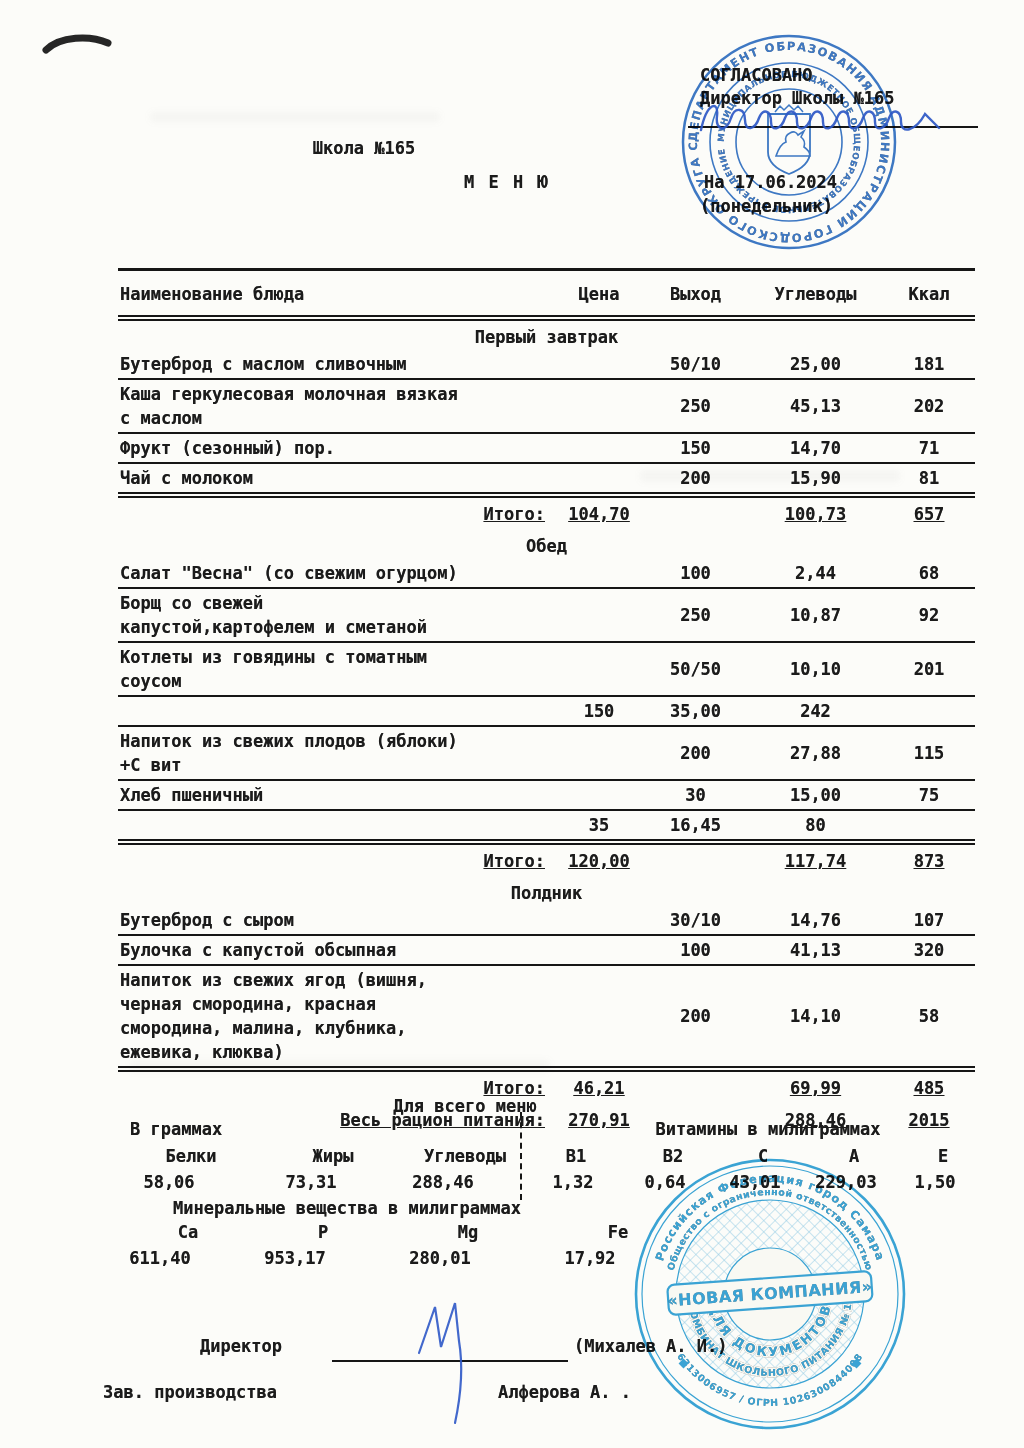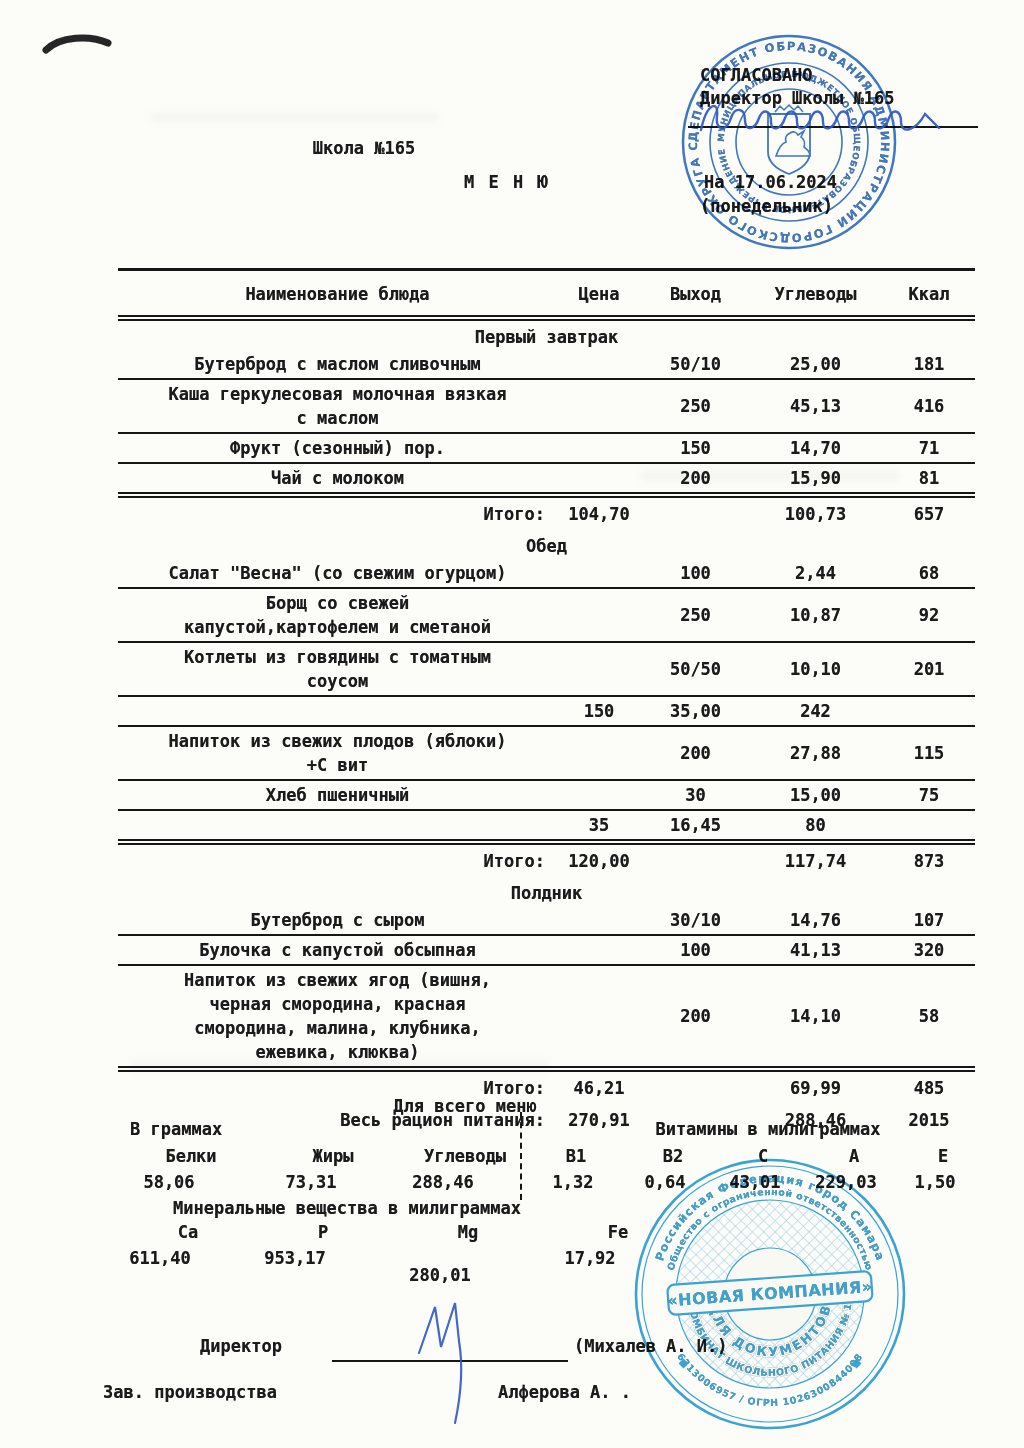--- a/index.html
+++ b/index.html
@@ -23,24 +23,24 @@
   .approval{left:700px;top:64px;line-height:23px;}
   .sig-line-top{left:688px;top:126px;width:290px;height:2px;background:#161616;}
   .date-line{left:704px;top:172px;}
   .weekday-line{left:700px;top:196px;}
 
   
   .menu-table{left:118px;top:268px;width:857px;border-top:3px solid #161616;}
   .thead,.trow{display:grid;grid-template-columns:437px 88px 105px 135px 92px;align-items:center;}
   .thead{padding:11px 0 9px;border-bottom:6px double #161616;}
   .thead .c,.trow .c{text-align:center;}
-  .thead .name,.trow .name{text-align:center;padding-left:2px;white-space:pre-line;line-height:24px;}
+  .thead .name,.trow .name{text-align:left;padding-left:2px;white-space:pre-line;line-height:24px;}
   .trow{padding:2px 0;border-bottom:2px solid #161616;min-height:24px;}
   .trow.dbl{border-bottom:6px double #161616;}
-  .trow.total{border-bottom:none;padding:4px 0;}
+  .trow.total{border-bottom:none;padding:4px 0;text-decoration:underline;}
   .trow.total .name{text-align:right;padding-right:10px;}
   .sec-title{text-align:center;padding:6px 0 3px;}
 
   
   .nutrition{left:118px;top:1092px;width:880px;height:185px;}
   .nut{position:absolute;white-space:nowrap;}
   .nut.cell{text-align:center;}
   .dash-div{position:absolute;left:402px;top:20px;height:88px;border-left:2px dashed #161616;}
 
   
@@ -121,21 +121,21 @@
           <div class="c">50/10</div>
           <div class="c">25,00</div>
           <div class="c">181</div>
         </div>
         <div class="trow">
           <div class="c name">Каша геркулесовая молочная вязкая
 с маслом</div>
           <div class="c"></div>
           <div class="c">250</div>
           <div class="c">45,13</div>
-          <div class="c">416</div>
+          <div class="c">202</div>
         </div>
         <div class="trow">
           <div class="c name">Фрукт (сезонный) пор.</div>
           <div class="c"></div>
           <div class="c">150</div>
           <div class="c">14,70</div>
           <div class="c">71</div>
         </div>
         <div class="trow dbl">
           <div class="c name">Чай с молоком</div>
@@ -276,21 +276,21 @@
         <div class="nut cell" style="left: 779px; top: 54px; width: 92px;">E</div>
         <div class="nut cell" style="left: 771px; top: 80px; width: 92px;">1,50</div>
       </div>
     <div class="nut" style="left:55px;top:106px;">Минеральные вещества в милиграммах</div>
     <div>
         <div class="nut cell" style="left: 10px; top: 130px; width: 120px;">Ca</div>
         <div class="nut cell" style="left: -18px; top: 156px; width: 120px;">611,40</div>
         <div class="nut cell" style="left: 145px; top: 130px; width: 120px;">P</div>
         <div class="nut cell" style="left: 117px; top: 156px; width: 120px;">953,17</div>
         <div class="nut cell" style="left: 290px; top: 130px; width: 120px;">Mg</div>
-        <div class="nut cell" style="left: 262px; top: 156px; width: 120px; margin-top: 17px;">280,01</div>
+        <div class="nut cell" style="left: 262px; top: 156px; width: 120px;">280,01</div>
         <div class="nut cell" style="left: 440px; top: 130px; width: 120px;">Fe</div>
         <div class="nut cell" style="left: 412px; top: 156px; width: 120px;">17,92</div>
       </div>
   </div>
 
   <div class="abs dir-label">Директор</div>
   <div class="abs dir-line"></div>
   <div class="abs dir-name">(Михалев А.  И.)</div>
   <div class="abs mgr-label">Зав. производства</div>
   <div class="abs mgr-name">Алферова А. .</div>

